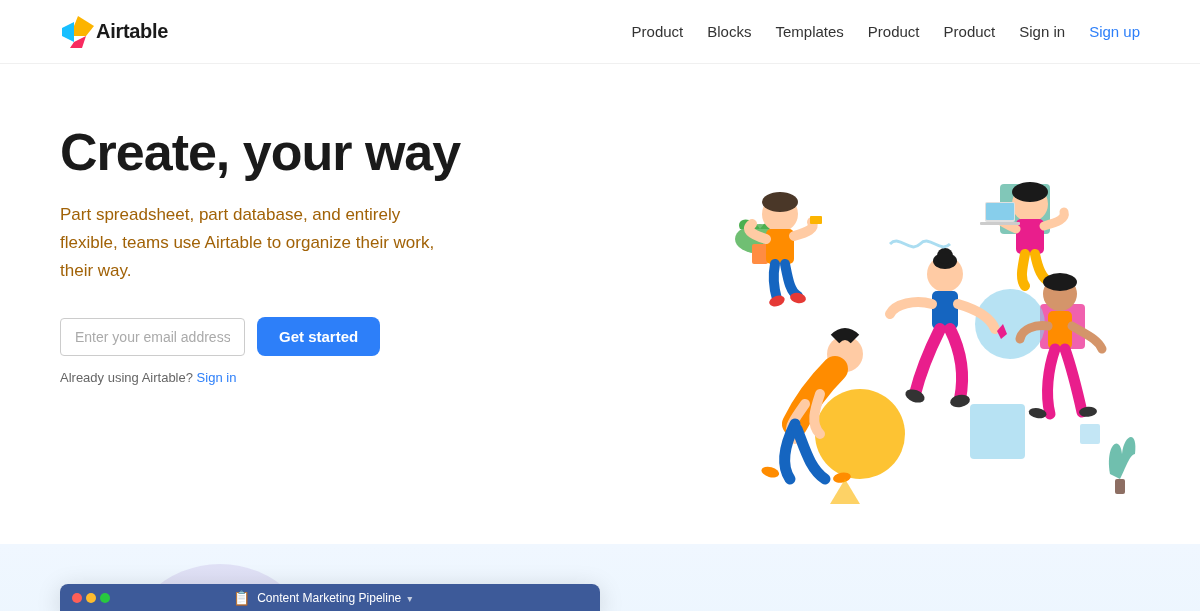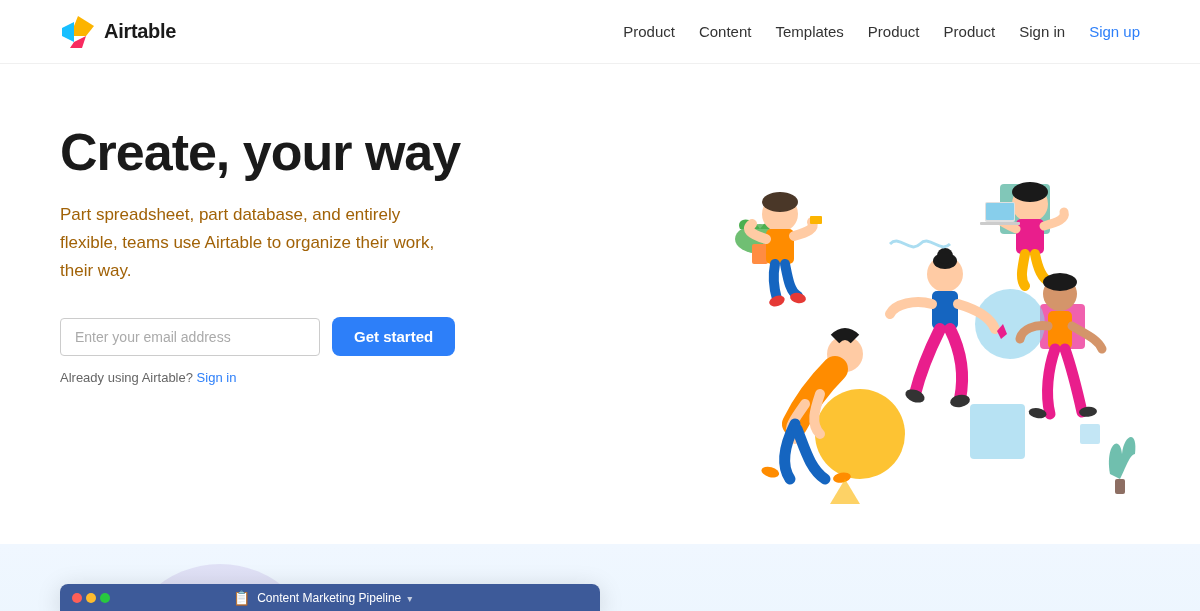--- a/index.html
+++ b/index.html
@@ -13,21 +13,20 @@
       padding: 0 60px;
       height: 64px;
       border-bottom: 1px solid #f0f0f0;
       background: #fff;
       position: relative;
       z-index: 10;
     }
     .logo-area {
       display: flex;
       align-items: center;
-      gap: 8px;
     }
     .logo-icon {
       width: 36px;
       height: 36px;
     }
     .logo-text {
       font-size: 20px;
       font-weight: 700;
       color: #1a1a1a;
       letter-spacing: -0.3px;
@@ -81,21 +80,21 @@
       display: flex;
       align-items: center;
       gap: 12px;
       margin-bottom: 14px;
     }
     .email-input {
       padding: 10px 14px;
       border: 1.5px solid #ccc;
       border-radius: 4px;
       font-size: 14px;
-      width: 260px;
+      width: 185px;
       outline: none;
       color: #555;
     }
     .email-input::placeholder { color: #aaa; }
     .get-started-btn {
       padding: 11px 22px;
       background: #2d7ff9;
       color: #fff;
       border: none;
       border-radius: 8px;
@@ -205,21 +204,21 @@
       <rect x="0" y="0" width="36" height="36" rx="4" fill="none"></rect>
 
       <polygon points="18,2 34,12 26,22 10,22" fill="#FCB400"></polygon>
       <polygon points="2,14 14,8 14,28 2,22" fill="#18BFFF"></polygon>
       <polygon points="14,28 26,22 22,34 10,34" fill="#F82B60"></polygon>
     </svg>
     <span class="logo-text">Airtable</span>
   </div>
   <nav>
     <a href="#">Product</a>
-    <a href="#">Content</a>
+    <a href="#">Blocks</a>
     <a href="#">Templates</a>
     <a href="#">Product</a>
     <a href="#">Product</a>
     <a href="#">Sign in</a>
     <a href="#" class="nav-signup">Sign up</a>
   </nav>
 </header>
 
 <section class="hero">
   <div class="hero-content">

